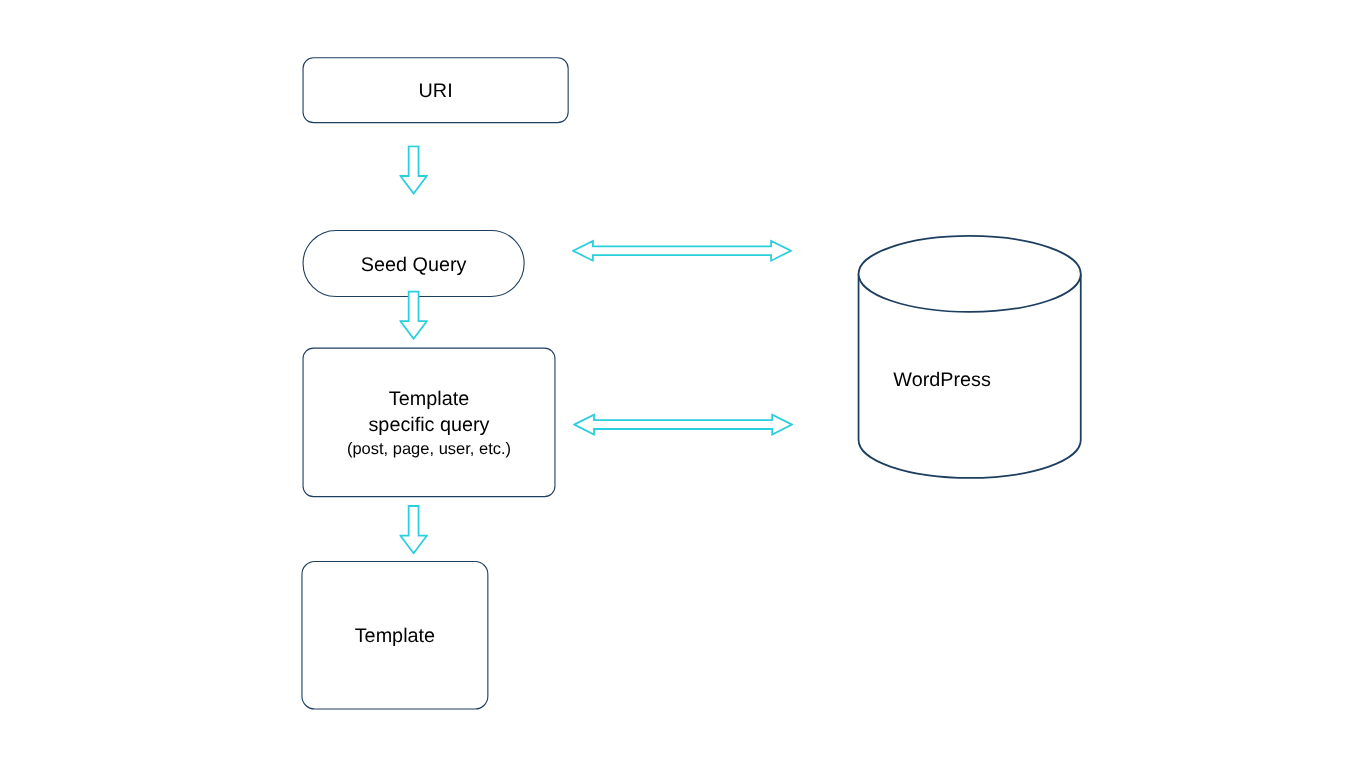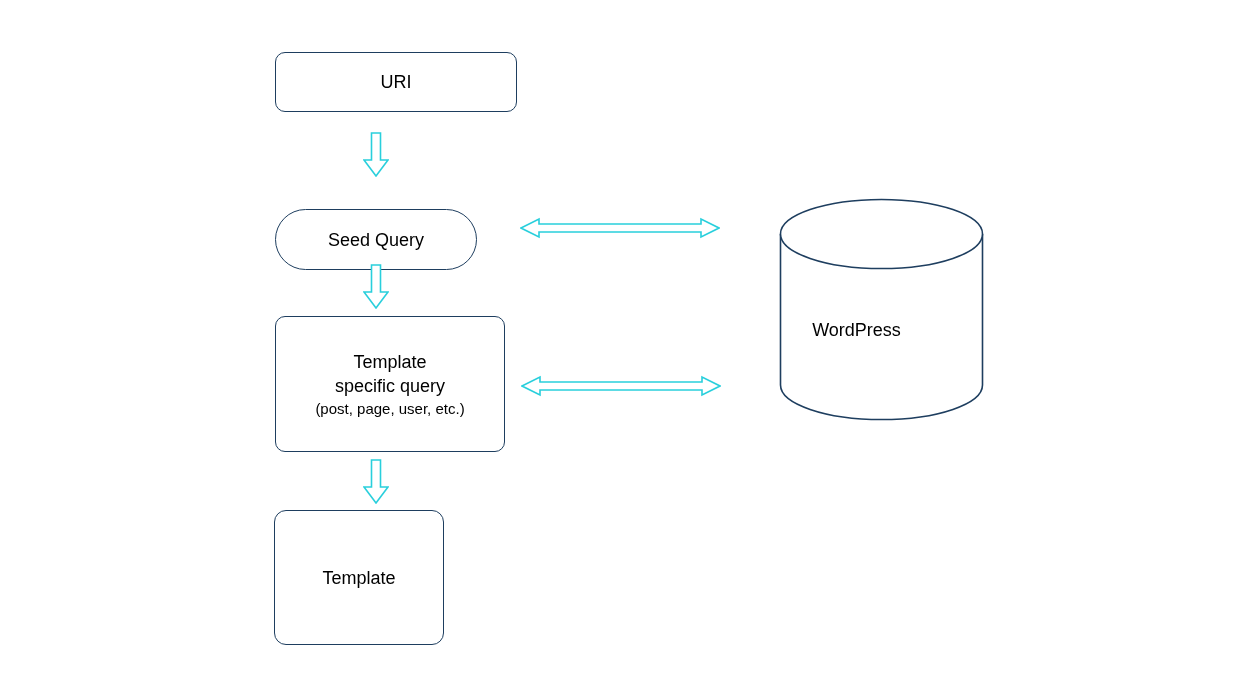--- a/index.html
+++ b/index.html
@@ -44,21 +44,21 @@
 
   .varrow { position: absolute; width: 26px; }
   #arrow-uri-seed  { left: 363px; top: 132px; }
   #arrow-seed-tsq  { left: 363px; top: 264px; }
   #arrow-tsq-tmpl  { left: 363px; top: 459px; }
 
   .harrow { position: absolute; }
   #arrow-seed-wp { left: 520px; top: 217px; }
   #arrow-tsq-wp  { left: 521px; top: 375px; }
 
-  #node-wordpress { position: absolute; left: 764px; top: 198px; width: 185px; height: 224px; padding-left: 15px; }
+  #node-wordpress { position: absolute; left: 764px; top: 213px; width: 185px; height: 224px; padding-left: 15px; }
   #node-wordpress .label {
     position: absolute; left: 0; top: 120px; width: 100%; text-align: center;
   }
 
   .shape-stroke  { stroke: var(--node-stroke);  stroke-width: 1.6; fill: #ffffff; }
   .arrow-stroke  { stroke: var(--arrow-stroke); stroke-width: 1.6; fill: #ffffff; }
 </style>
 </head>
 <body>
 

